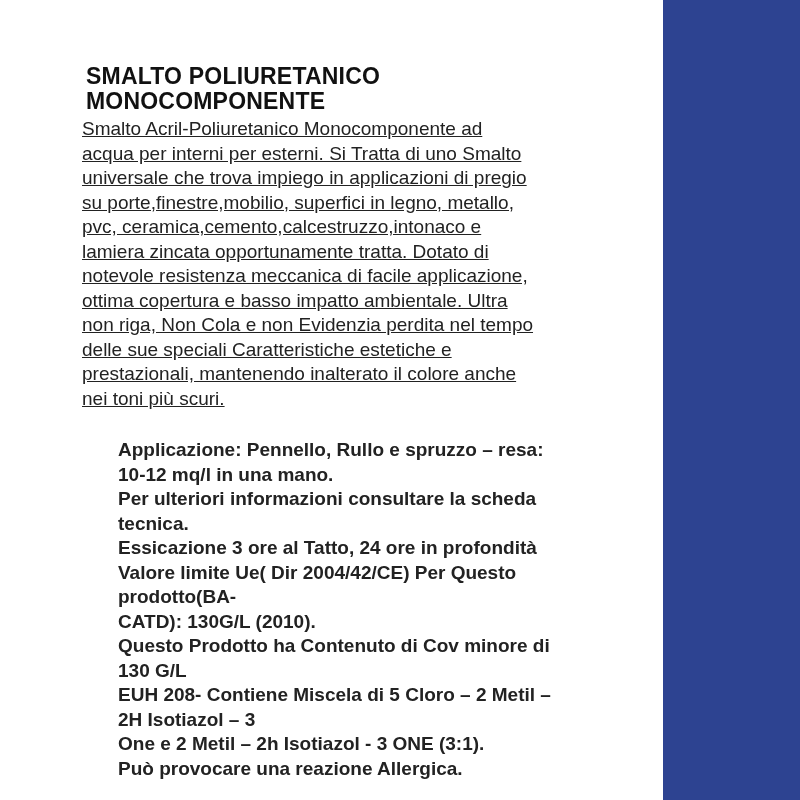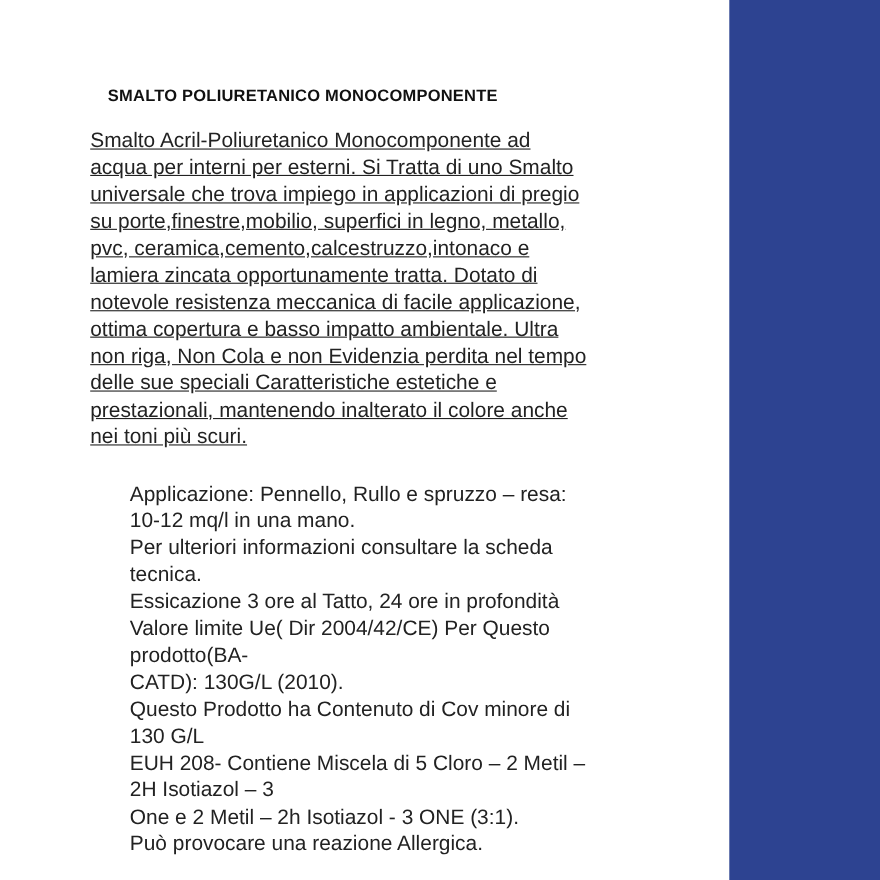--- a/index.html
+++ b/index.html
@@ -15,40 +15,40 @@
     font-family: "Liberation Sans", "DejaVu Sans", sans-serif;
     color: #222222;
   }
   .content {
     position: absolute;
     left: 82px;
     top: 60px;
     width: 545px;
   }
   .doc-title {
-    margin: 16px;
-    font-size: 15px;
+    margin: 4px;
+    font-size: 23px;
     font-weight: 700;
     line-height: 24.5px;
     letter-spacing: 0.2px;
     color: #111111;
     white-space: pre-line;
   }
   .intro {
     margin: 3px 0 0 0;
     font-size: 19px;
     font-weight: 400;
     line-height: 24.5px;
     white-space: pre-line;
     text-decoration: underline;
   }
   .details {
     margin: 27px 0 0 36px;
     font-size: 19px;
-    font-weight: 400;
+    font-weight: 700;
     line-height: 24.5px;
     white-space: pre-line;
   }
   .accent-bar {
     position: absolute;
     top: 0;
     right: 0;
     width: 137px;
     height: 800px;
   }

